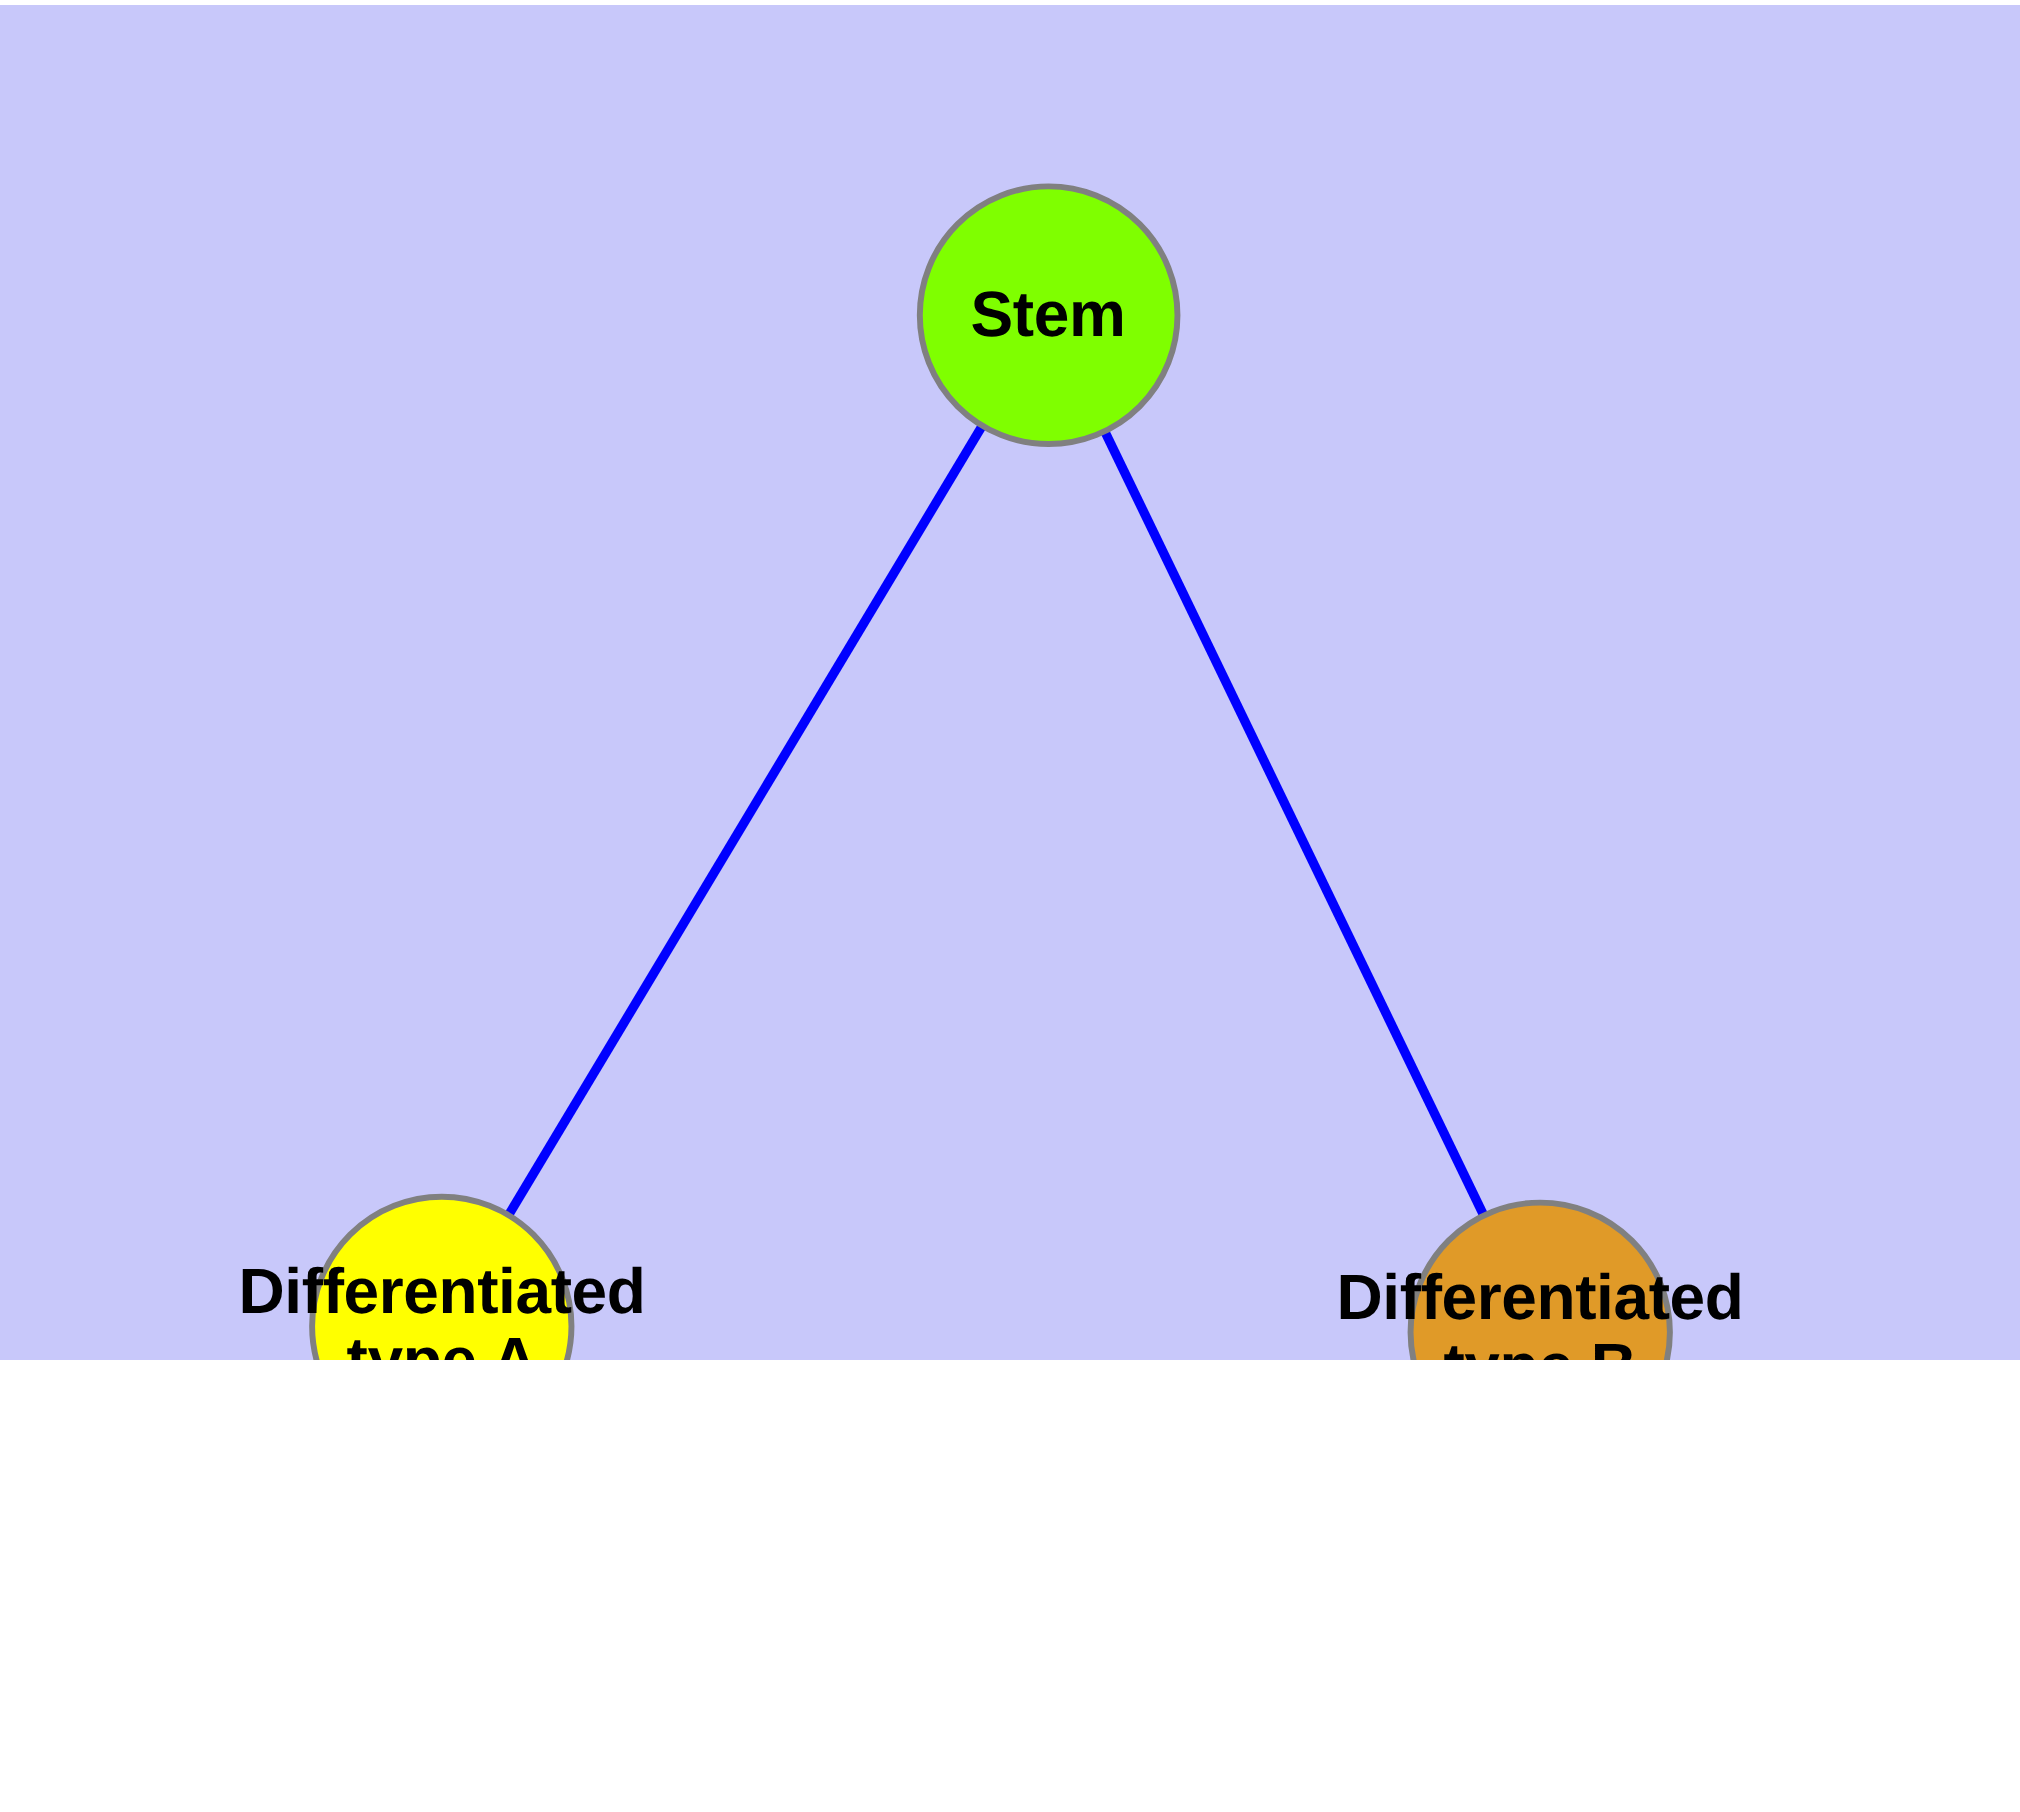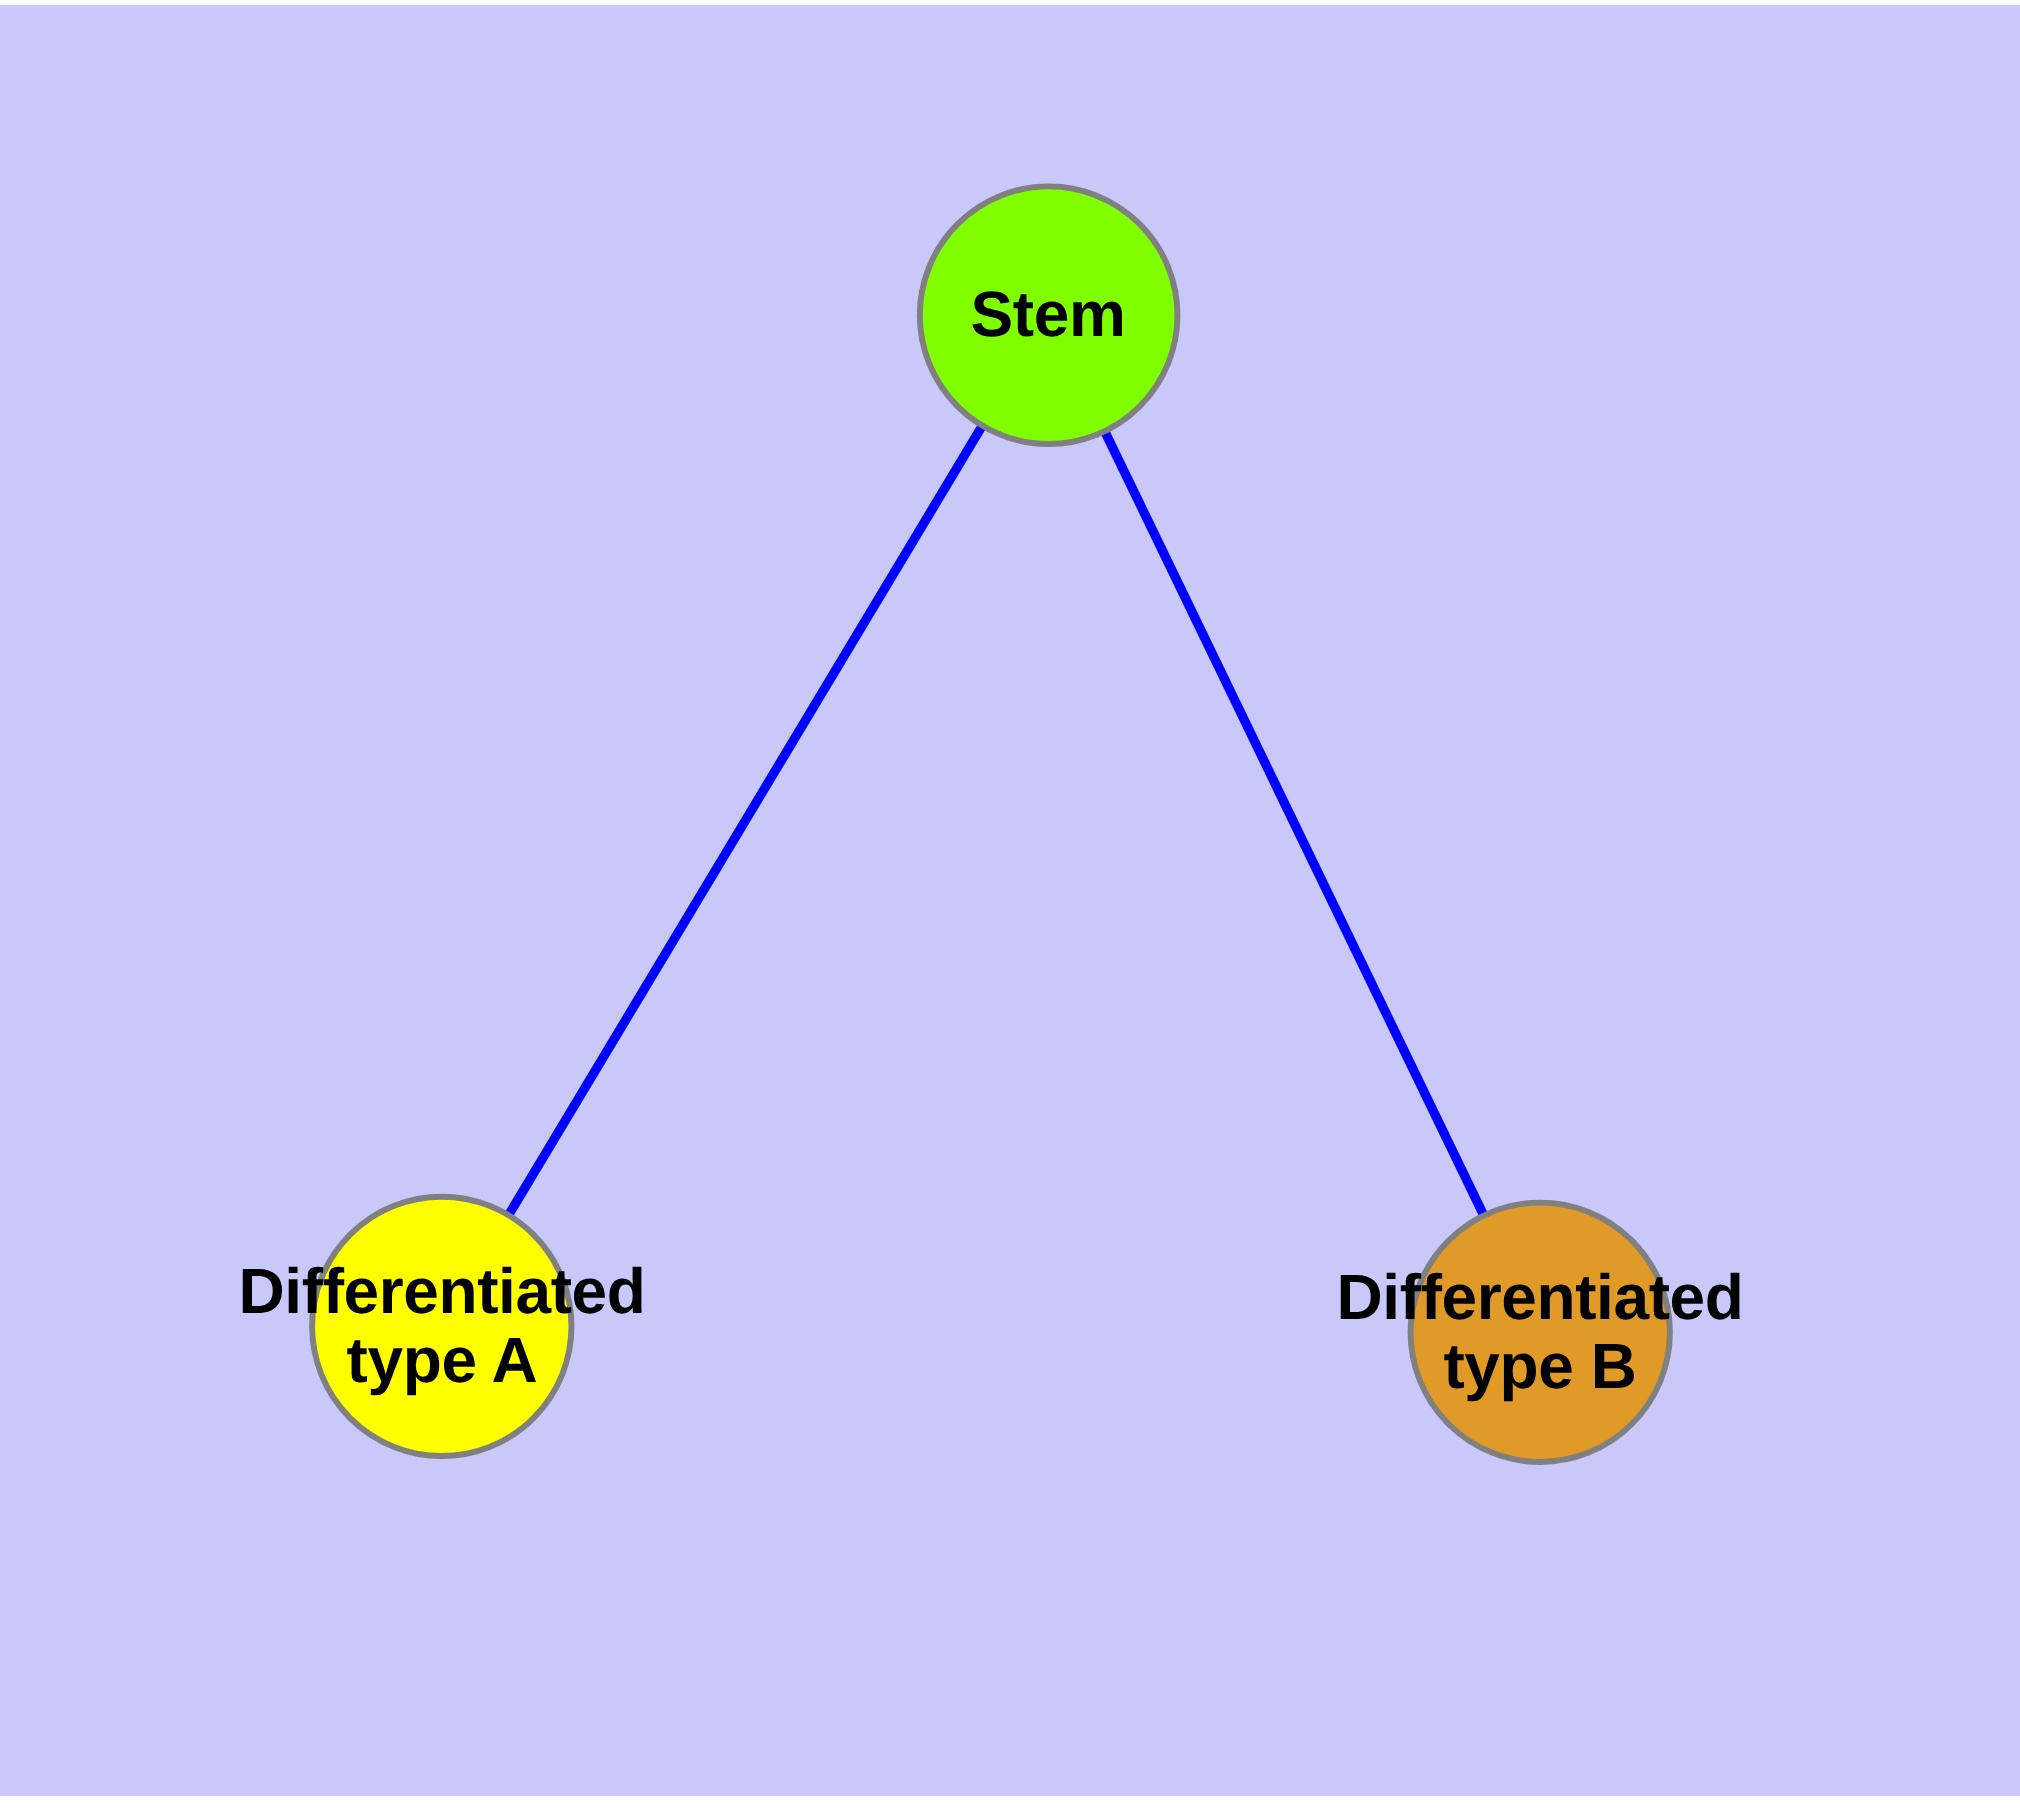--- a/index.html
+++ b/index.html
@@ -3,21 +3,21 @@
 <meta charset="utf-8">
 <style>
   html, body {
     margin: 0;
     padding: 0;
     background: #ffffff;
   }
   #canvas {
     position: relative;
     width: 2021px;
-    height: 1796px;
+    height: 1360px;
     overflow: hidden;
     background: #ffffff;
     font-family: "Liberation Sans", sans-serif;
   }
   #plot-area {
     position: absolute;
     left: 0;
     top: 5.1px;
     width: 2021px;
     height: 1807px;

